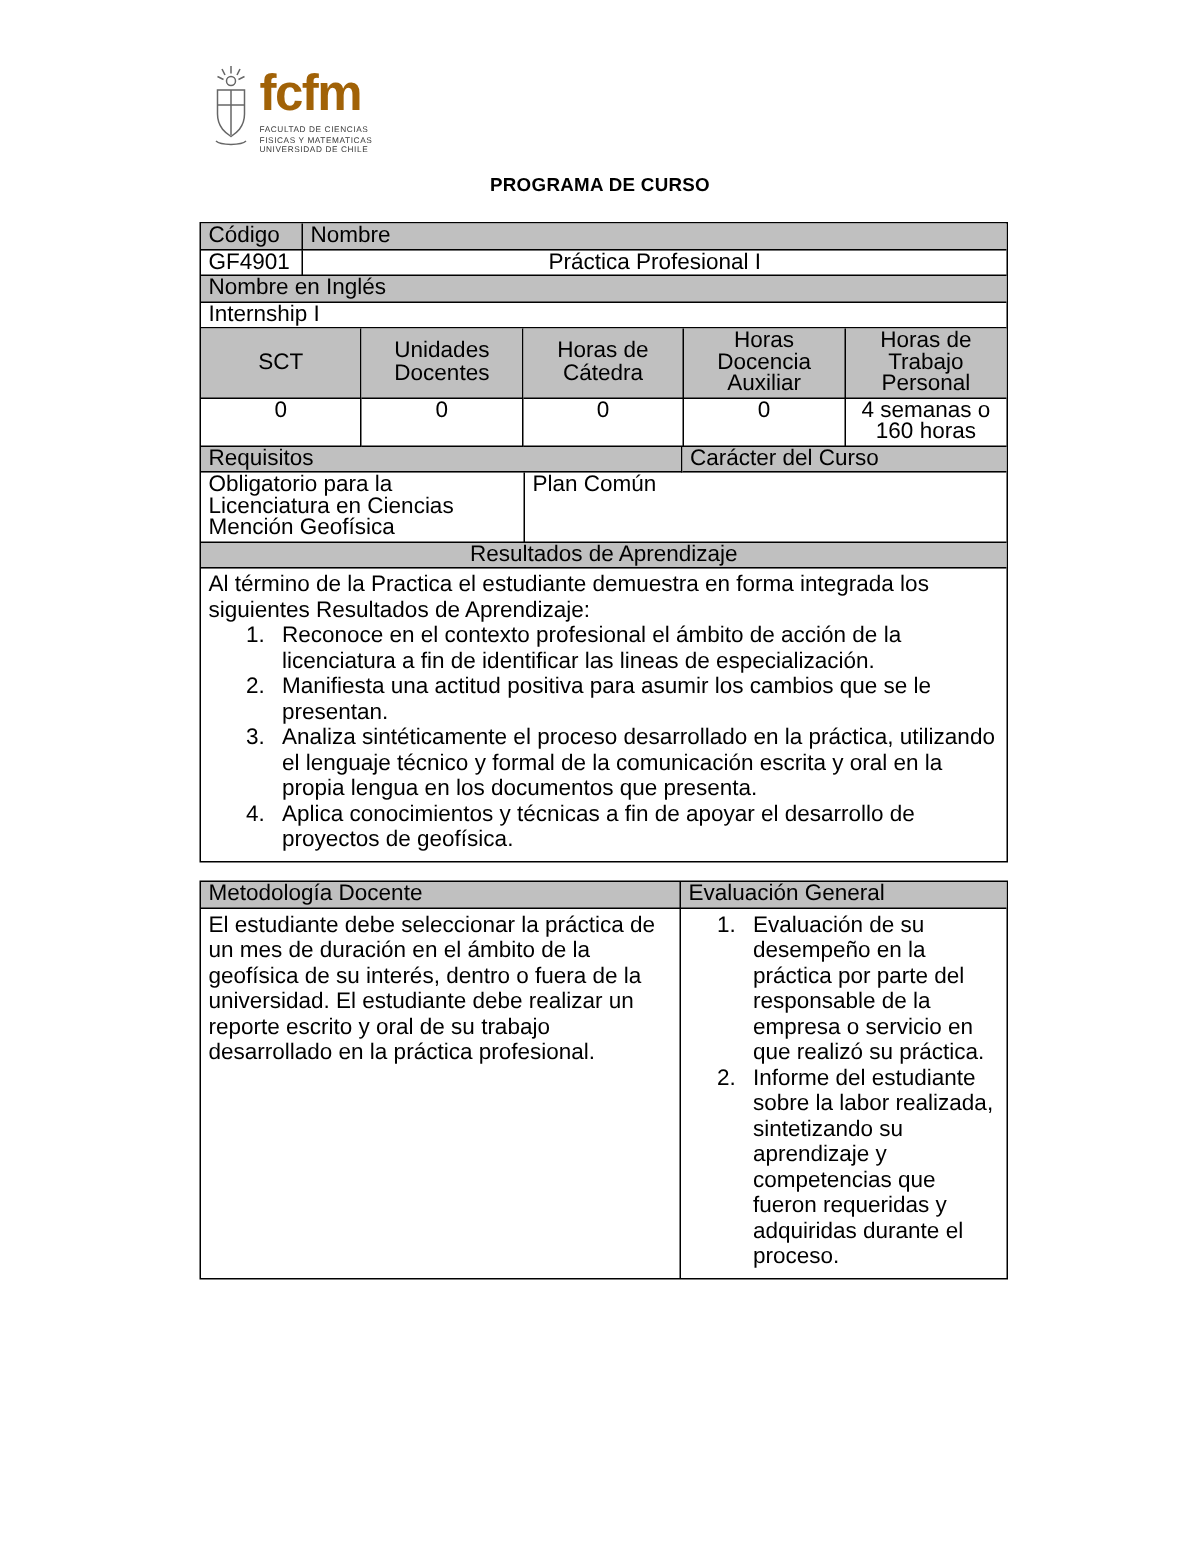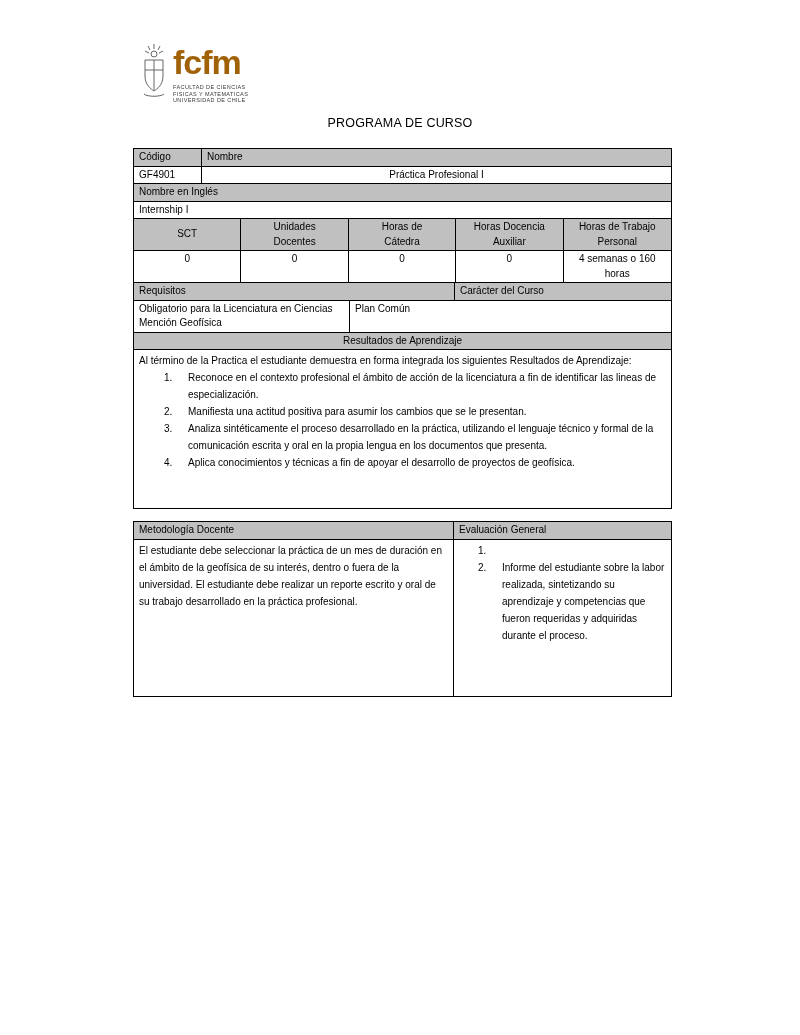--- a/index.html
+++ b/index.html
@@ -29,28 +29,28 @@
     font-size: 5.5px;
     letter-spacing: 0.4px;
     line-height: 6.5px;
     color: #3a3a3a;
   }
 
   
   .title {
     padding-top: 116px;
     text-align: center;
-    font-weight: normal;
+    font-weight: bold;
     font-size: 12.5px;
     letter-spacing: 0.2px;
     line-height: 15px;
   }
 
   
-  .content { margin: 17px 0 0 133px; width: 539px; font-size: 10px; }
+  .content { margin: 17px 0 0 133px; width: 539px; font-size: 15px; }
   .tbl { border: 1px solid #000; box-sizing: border-box; }
   .tbl2 { margin-top: 12px; }
   .row { display: flex; }
   .cell {
     box-sizing: border-box;
     padding: 1px 5px;
     border-right: 1px solid #000;
     border-bottom: 1px solid #000;
     line-height: 14.5px;
   }
@@ -201,20 +201,21 @@
         <div class="cell hdr c-half">Metodología Docente</div>
         <div class="cell hdr c-half2">Evaluación General</div>
       </div>
 
       <div class="row row-method">
         <div class="cell c-half body-cell">El estudiante debe seleccionar la práctica de un mes de duración en el ámbito de la geofísica de su interés, dentro o fuera de la universidad. El estudiante debe realizar un reporte escrito y oral de su trabajo desarrollado en  la práctica profesional.</div>
         <div class="cell c-half2 body-cell">
           <ul class="numlist eval">
             <li>
               <span class="num">1.</span>
+              <span class="txt">Evaluación de su desempeño en la práctica por parte del responsable de la empresa o servicio en que realizó su práctica.</span>
             </li>
             <li>
               <span class="num">2.</span>
               <span class="txt">Informe del estudiante sobre la labor realizada, sintetizando su aprendizaje y competencias que fueron requeridas y adquiridas durante el proceso.</span>
             </li>
           </ul>
         </div>
       </div>
     </div>
 

